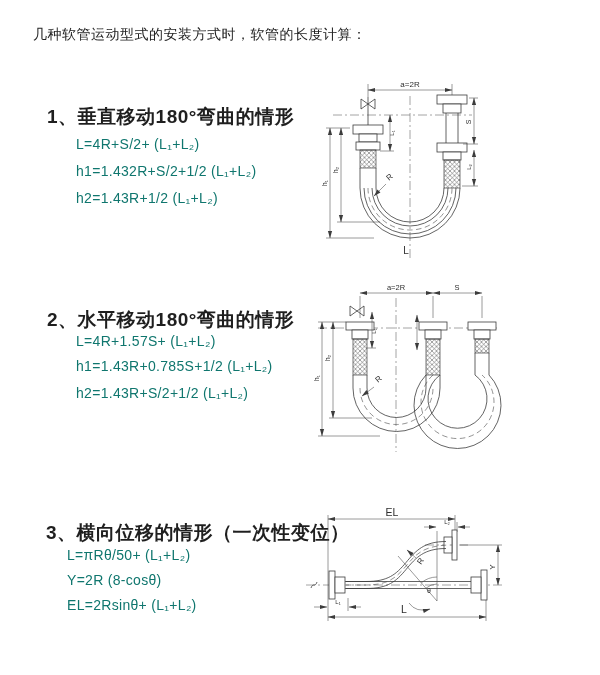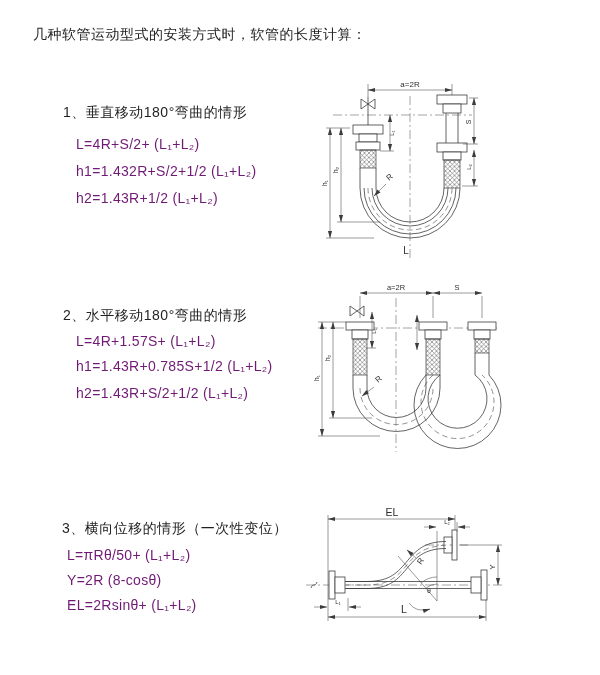--- a/index.html
+++ b/index.html
@@ -2,22 +2,22 @@
 <html><head>
 <meta charset="utf-8">
 <style>
   html,body{margin:0;padding:0;}
   body{
     width:600px;height:675px;position:relative;background:#ffffff;
     font-family:"Liberation Sans","DejaVu Sans",sans-serif;color:#1f1f1f;overflow:hidden;
   }
   .abs{position:absolute;white-space:nowrap;}
   .title{font-size:14px;font-weight:400;letter-spacing:.5px;}
-  .heading{font-size:14px;font-weight:400;letter-spacing:.5px;margin-left:16px;}
-  .formula{font-size:14px;font-weight:400;letter-spacing:.3px;color:#701a75;}
+  .heading{font-size:19px;font-weight:700;letter-spacing:.5px;}
+  .formula{font-size:14px;font-weight:400;letter-spacing:.3px;color:#0f766e;}
   svg{position:absolute;overflow:visible;}
   svg text{font-family:"Liberation Sans","DejaVu Sans",sans-serif;fill:#2e2e2e;}
   .ln{stroke:#3c3c3c;stroke-width:.8;fill:none;}
   .fit{stroke:#3c3c3c;stroke-width:.8;fill:#ffffff;}
   .hz{stroke:#3c3c3c;stroke-width:.7;fill:url(#hat);}
   .dim{stroke:#474747;stroke-width:.55;fill:none;}
   .chain{stroke:#5a5a5a;stroke-width:.55;fill:none;stroke-dasharray:9 3 2 3;}
   .dsh{stroke:#4a4a4a;stroke-width:.6;fill:none;stroke-dasharray:5.5 3.5;}
 </style>
 </head>

